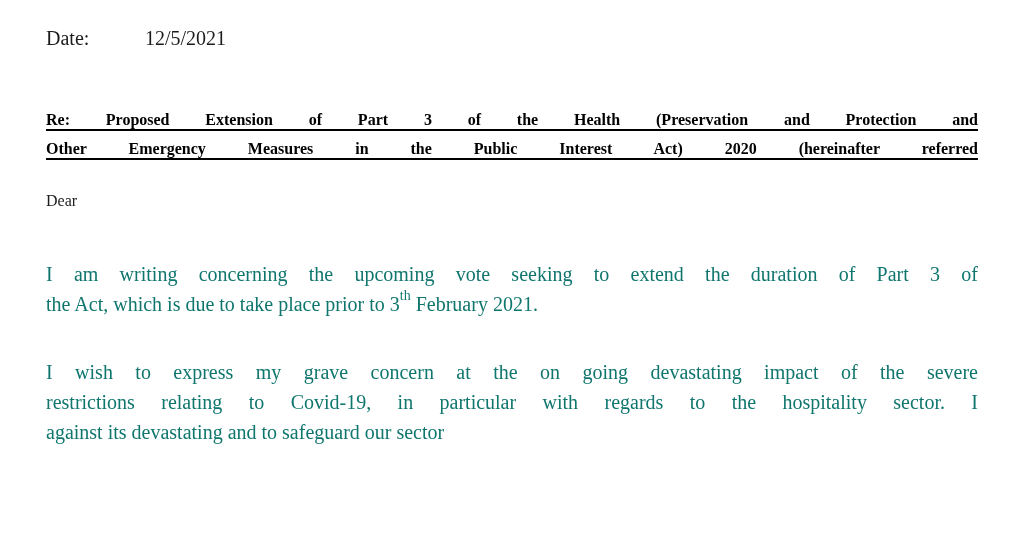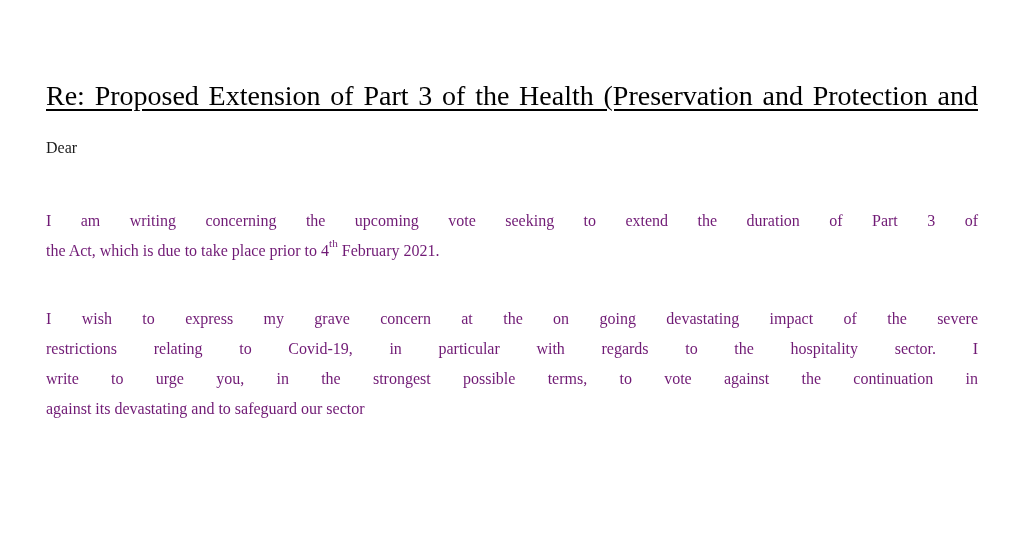--- a/index.html
+++ b/index.html
@@ -27,41 +27,41 @@
   }
   .date-value {
     display: inline-block;
   }
   
   .subject {
     margin-top: 55px;
     color: #000000;
   }
   .subject .hline {
-    font-weight: normal;
-    font-size: 28px;
+    font-weight: bold;
+    font-size: 16px;
     line-height: 29px;
     text-decoration: underline;
     text-decoration-thickness: 2px;
     text-underline-offset: 4px;
   }
   .hline.just {
     text-align: justify;
     text-align-last: justify;
   }
   
   .salutation {
     margin-top: 26px;
     font-size: 16px;
     line-height: 24px;
   }
   
   .para {
-    font-size: 16px;
-    color: #701a75;
+    font-size: 20px;
+    color: #0f766e;
   }
   .para-1 { margin-top: 46px; }
   .para-2 { margin-top: 38px; }
   .bline {
     line-height: 30px;
   }
   .bline.just {
     text-align: justify;
     text-align-last: justify;
   }
@@ -71,32 +71,35 @@
     line-height: 0;
     position: relative;
     top: -3px;
   }
 </style>
 </head>
 <body>
 
 <div class="page">
 
+  <div class="date-row">
+    <span class="date-label">Date:</span><span class="date-value">12/5/2021</span>
+  </div>
 
   <div class="subject">
     <div class="hline just">Re: Proposed Extension of Part 3 of the Health (Preservation and Protection and</div>
+    <div class="hline just">Other Emergency Measures in the Public Interest Act) 2020 (hereinafter referred</div>
   </div>
 
   <div class="salutation">Dear</div>
 
   <div class="para para-1">
     <div class="bline just">I am writing concerning the upcoming vote seeking to extend the duration of Part 3 of</div>
-    <div class="bline"><span>the Act, which is due to take place prior to 4</span><sup class="ord">th</sup><span> February 2021.</span></div>
+    <div class="bline"><span>the Act, which is due to take place prior to 3</span><sup class="ord">th</sup><span> February 2021.</span></div>
   </div>
 
   <div class="para para-2">
     <div class="bline just">I wish to express my grave concern at the on going devastating impact of the severe</div>
     <div class="bline just">restrictions relating to Covid-19, in particular with regards to the hospitality sector. I</div>
-    <div class="bline just">write to urge you, in the strongest possible terms, to vote against the continuation in</div>
     <div class="bline">against its devastating and to safeguard our sector</div>
   </div>
 
 </div>
 
 </body></html>

